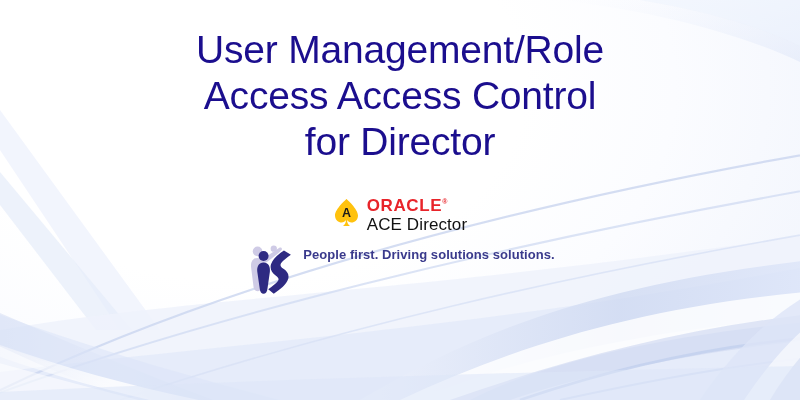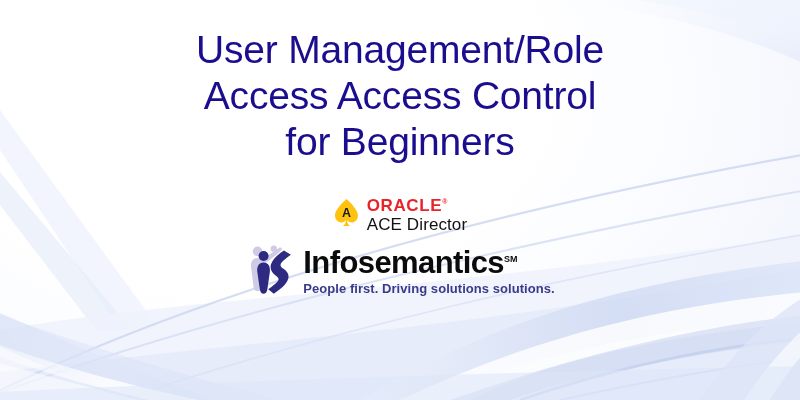--- a/index.html
+++ b/index.html
@@ -210,21 +210,21 @@
     <path d="M770,400 C792,364 814,340 830,330 L830,400 Z" fill="#c9d5f0" opacity="0.5"></path>
 
     <path d="M0,392 C250,380 520,372 800,366 L800,400 L0,400 Z" fill="#dde5f8" opacity="0.55"></path>
   </svg>
 
   <div class="content">
 
     <h1 class="title">
       <span>User Management/Role</span><br>
       <span>Access Access Control</span><br>
-      <span>for Beginners</span>
+      <span>for Director</span>
     </h1>
 
     <div class="meta">
     </div>
 
     <div class="ace-block">
       <div class="ace-spade">
         <svg viewBox="0 0 54 58" width="27" height="29" xmlns="http://www.w3.org/2000/svg">
           <path d="M27 2 C27 2 4 22 4 35 C4 44 11 49 17 49 C21 49 24 47 26 44
                    C26 50 23 54 20 56 L34 56 C31 54 28 50 28 44
@@ -256,19 +256,18 @@
 
           <path d="M42 7 C36 11 30 16 28 22 C26.5 27 29 31 33 34
                    C36 36.2 37 38 35.5 40 C33.5 42.8 29 46 25 49
                    L31 53.6 C38 49 45 43.6 46.6 37.6 C48 32.4 45 29 41 26.4
                    C38.2 24.6 37.6 22.6 39 20.6 C41 17.8 45.5 14.4 49.5 11.6 Z" fill="#2e2a82"></path>
 
           <circle cx="31" cy="5" r="3.4" fill="#cfcbe6"></circle>
         </svg>
       </div>
       <div class="infose-text">
-        <div class="infose-word"><span>Infosemantics</span><span class="sm">SM</span></div>
         <div class="infose-tag">People first. Driving solutions solutions.</div>
       </div>
     </div>
 
   </div>
 </div>
 
 </body></html>

